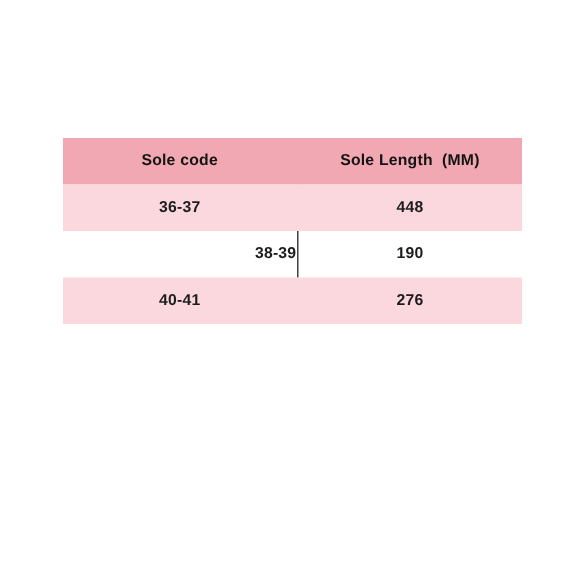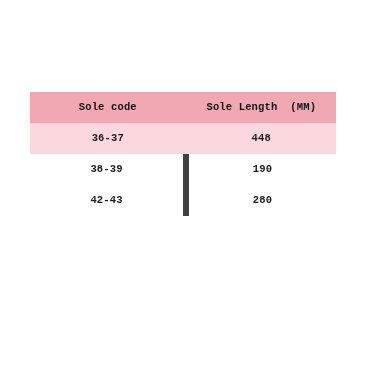--- a/index.html
+++ b/index.html
@@ -11,25 +11,24 @@
     width: 390px;
     height: 390px;
     background: #ffffff;
     font-family: "Liberation Sans", "DejaVu Sans", sans-serif;
     overflow: hidden;
     position: relative;
   }
 
   #size-chart-wrap {
     position: absolute;
-    left: 30px;
+    left: 42px;
     top: 92px;
     width: 306px;
     height: 187px;
-    font-family: Liberation Mono, monospace;
   }
 
   table.size-chart {
     width: 306px;
     border-collapse: collapse;
     table-layout: fixed;
     border-spacing: 0;
   }
 
   table.size-chart col.col-code  { width: 51%; }
@@ -60,21 +59,22 @@
 
   table.size-chart tbody tr.row-pink td {
     background: #fad8dd;
   }
   table.size-chart tbody tr.row-white td {
     background: #ffffff;
   }
 
   
   table.size-chart tbody tr.row-white td.cell-code {
-    border-right: 6px solid #404040;
+    border-right: 1px solid #404040;
+    text-align: right;
   }
   table.size-chart tbody tr.row-pink td.cell-code {
     border-right: 1px solid #fad8dd;
   }
   table.size-chart thead th.head-code {
     border-right: 1px solid #f2a8b2;
   }
 </style>
 </head>
 <body>
@@ -93,19 +93,19 @@
     </thead>
     <tbody>
       <tr class="row-pink">
         <td class="cell-code">36-37</td>
         <td class="cell-len">448</td>
       </tr>
       <tr class="row-white">
         <td class="cell-code">38-39</td>
         <td class="cell-len">190</td>
       </tr>
-      <tr class="row-white">
-        <td class="cell-code">42-43</td>
-        <td class="cell-len">280</td>
+      <tr class="row-pink">
+        <td class="cell-code">40-41</td>
+        <td class="cell-len">276</td>
       </tr>
     </tbody>
   </table>
 </div>
 
 </body></html>

